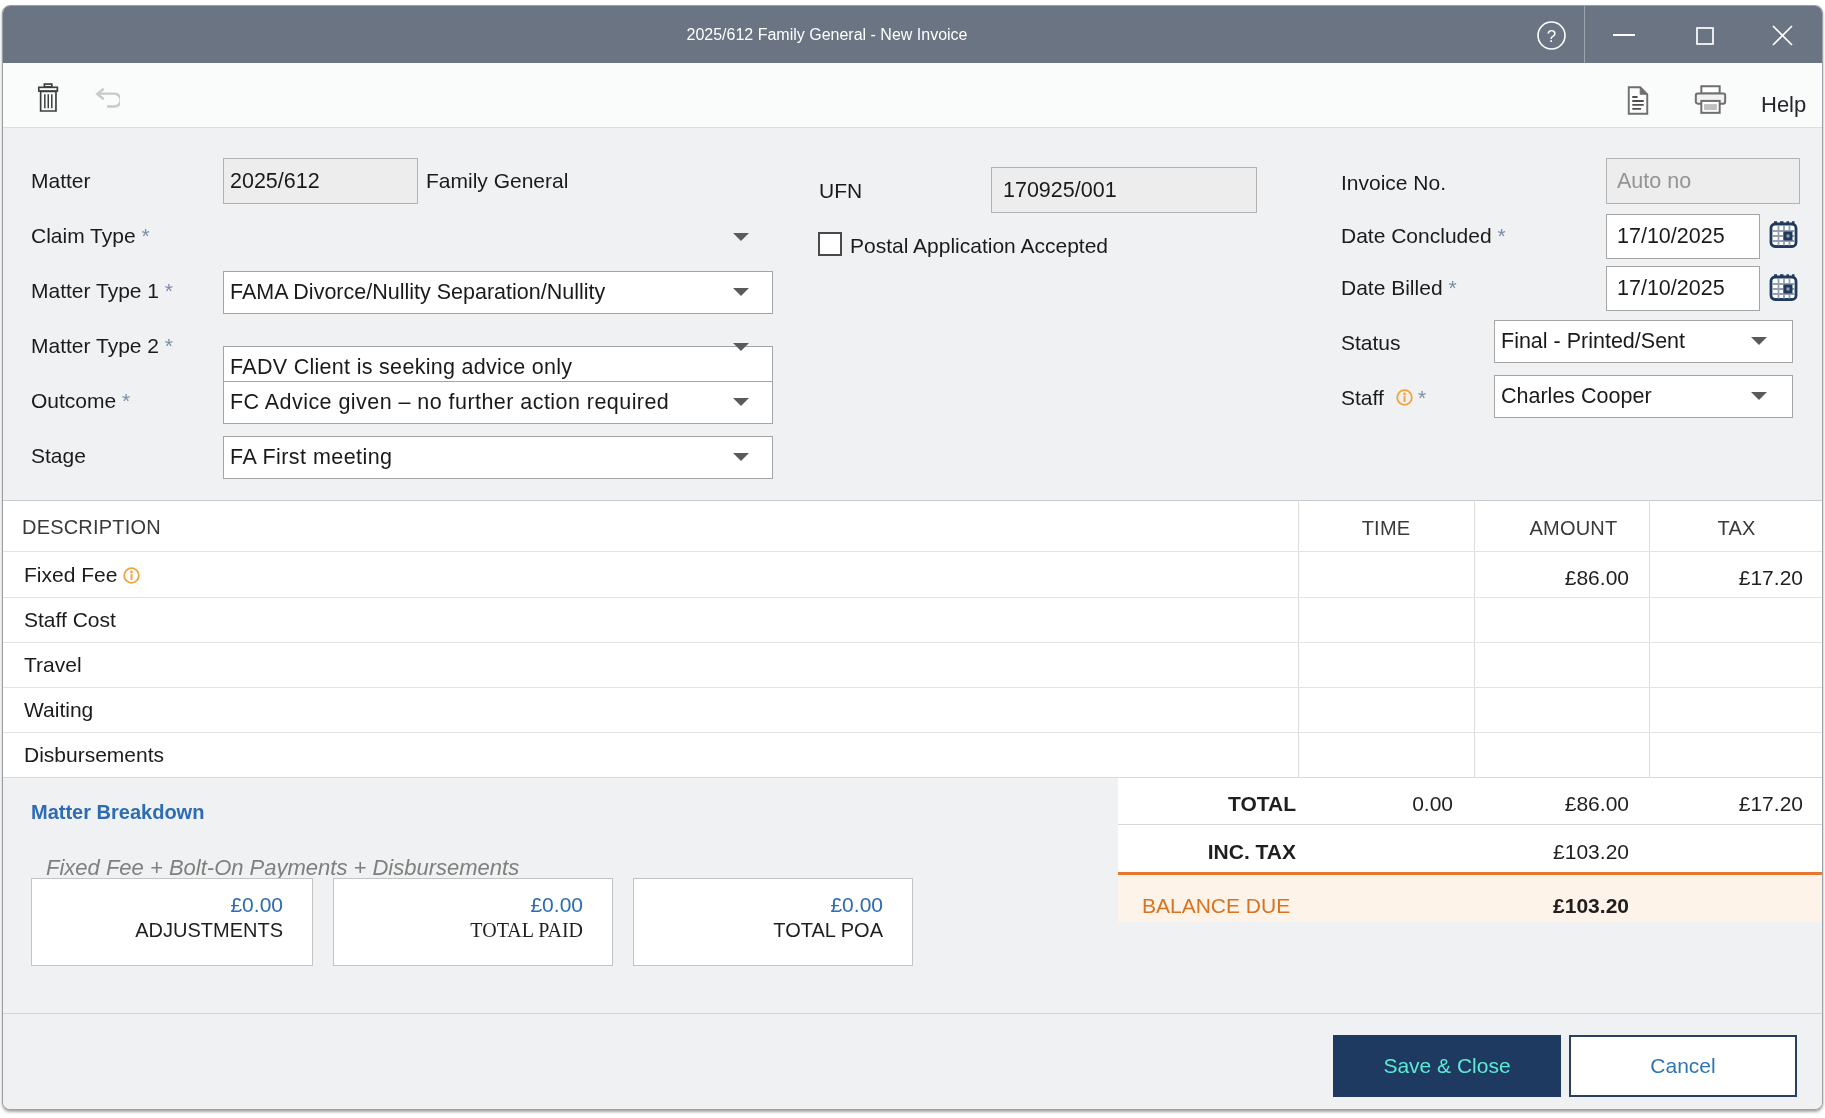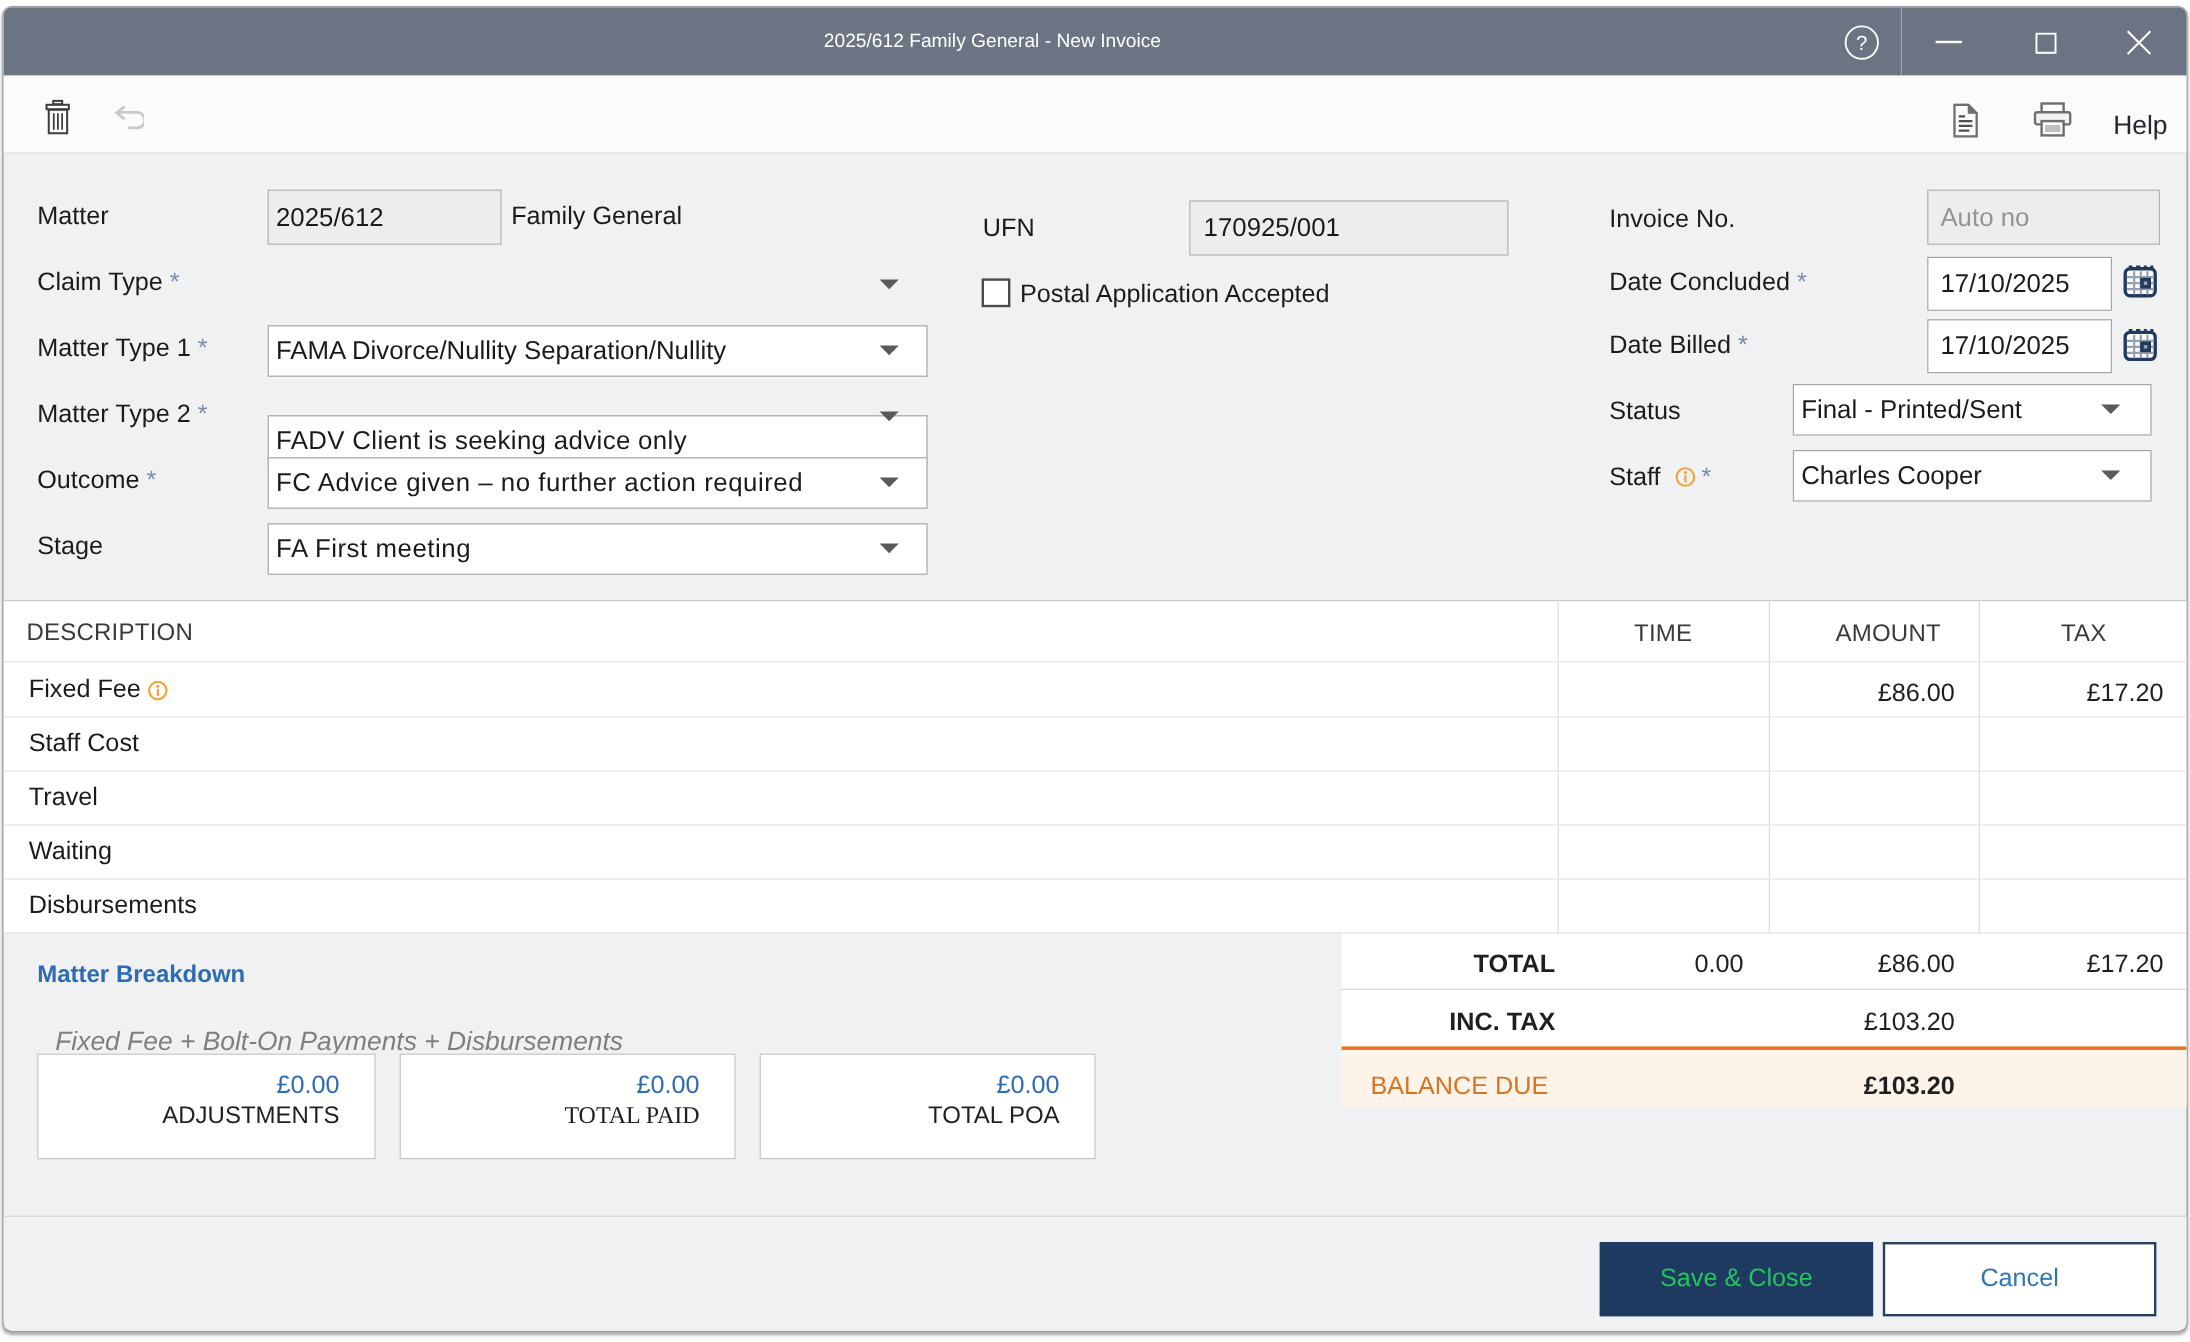--- a/index.html
+++ b/index.html
@@ -181,15 +181,15 @@
   <div class="abs" style="left:330px;top:872px;width:280px;height:88px;background:#fff;border:1px solid #c4c4c4;"></div>
   <div class="abs" style="left:630px;top:872px;width:280px;height:88px;background:#fff;border:1px solid #c4c4c4;"></div>
   <div class="num" style="left:28px;top:887px;width:252px;color:#2d6cb4;">£0.00</div>
   <div class="num" style="left:28px;top:913px;width:252px;font-size:20px;">ADJUSTMENTS</div>
   <div class="num" style="left:330px;top:887px;width:250px;color:#2d6cb4;">£0.00</div>
   <div class="num" style="left:330px;top:913px;width:250px;font-size:20px;font-family:Liberation Serif, serif;">TOTAL PAID</div>
   <div class="num" style="left:630px;top:887px;width:250px;color:#2d6cb4;">£0.00</div>
   <div class="num" style="left:630px;top:913px;width:250px;font-size:20px;">TOTAL POA</div>
 
   <div class="abs" style="left:0;top:1007px;width:1821px;height:98px;background:#f0f1f2;border-top:1px solid #d2d2d2;"></div>
-  <div class="abs" style="left:1330px;top:1029px;width:228px;height:62px;background:#1e3a60;color:#22c55e;font-size:21px;display:flex;align-items:center;justify-content:center;">Save &amp; Close</div>
+  <div class="abs" style="left:1330px;top:1029px;width:228px;height:62px;background:#1e3a60;color:#5eead4;font-size:21px;display:flex;align-items:center;justify-content:center;">Save &amp; Close</div>
   <div class="abs" style="left:1566px;top:1029px;width:228px;height:62px;background:#fff;border:2px solid #27415f;color:#2e75b6;font-size:21px;display:flex;align-items:center;justify-content:center;">Cancel</div>
 </div>
 
 </body></html>

